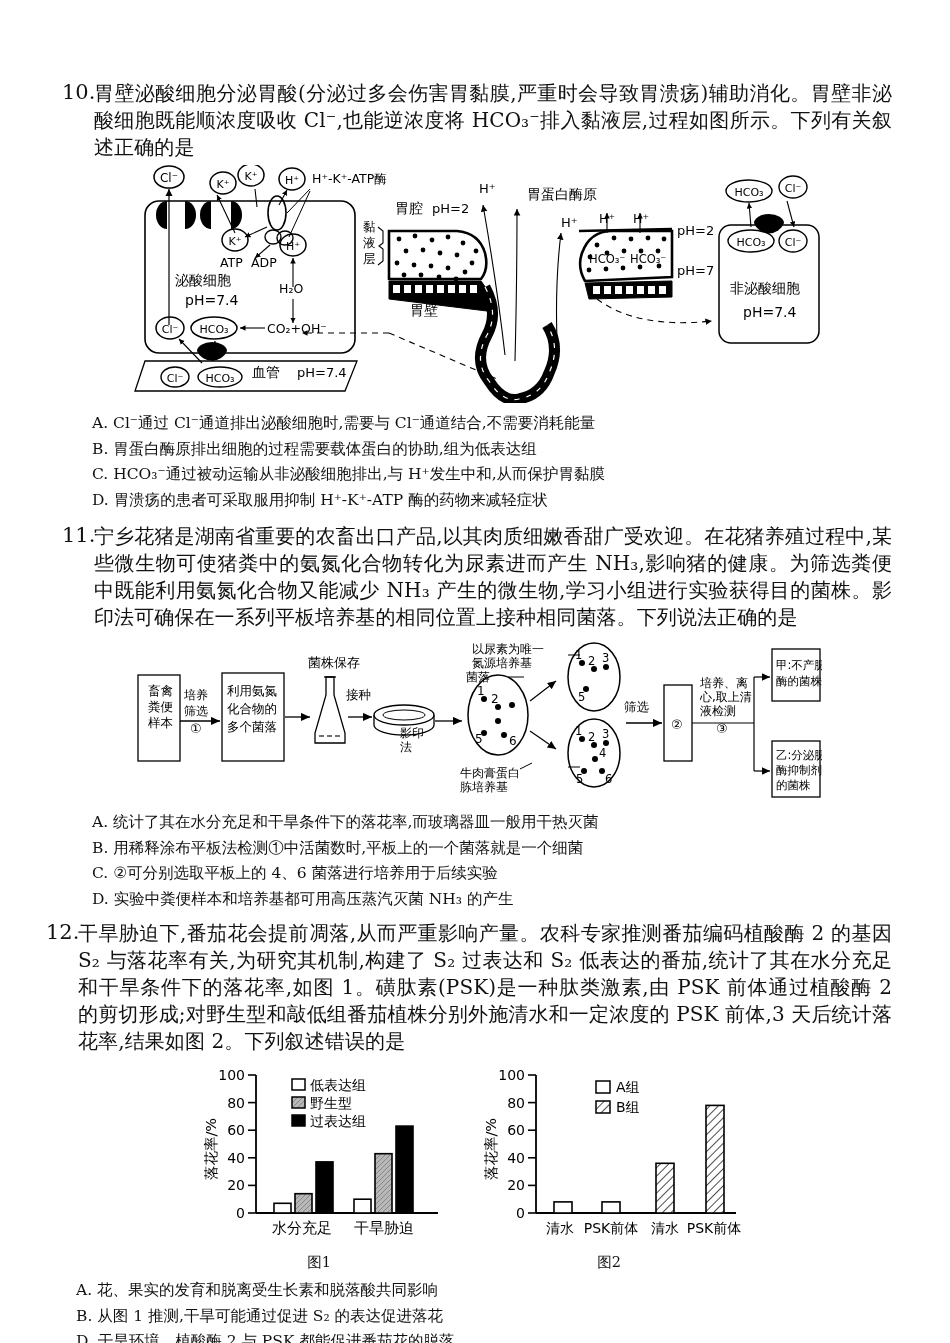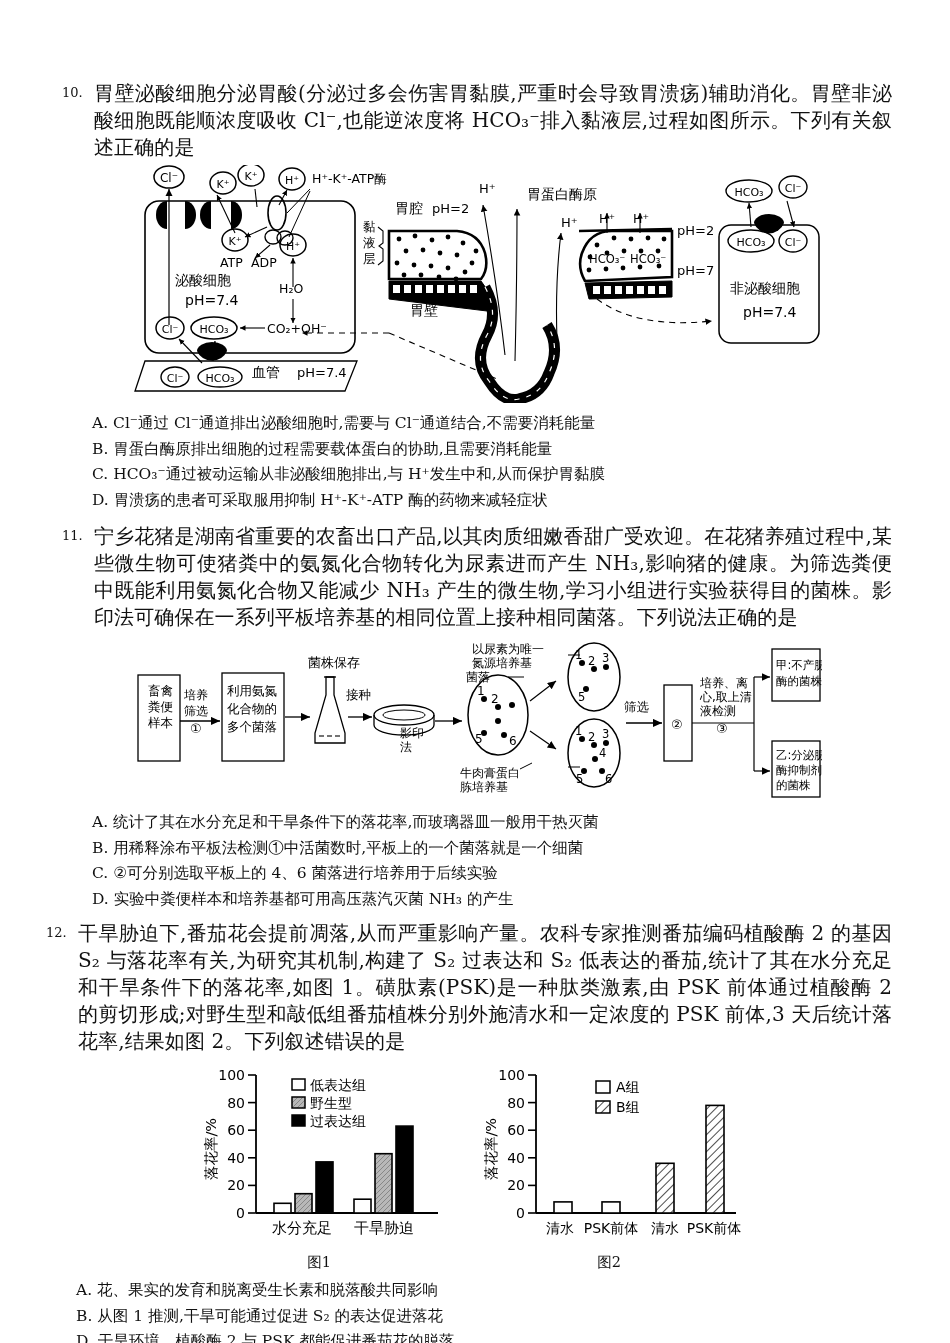--- a/index.html
+++ b/index.html
@@ -11,21 +11,21 @@
     color:#111;
     position:relative;
     overflow:hidden;
   }
   .page { position:relative; width:950px; height:1343px; padding:0; }
 
   .q { position:relative; }
   .q-line { display:flex; align-items:flex-start; }
   .q-num {
     width:32px; flex:0 0 32px; text-align:left;
-    font-size:13px; line-height:25px;
+    font-size:21px; line-height:25px;
   }
   .q-body { flex:1 1 auto; }
   .ptext {
     font-size:20px; line-height:27px;
     text-align:justify; text-justify:inter-ideograph;
     letter-spacing:0.1px;
   }
   .opts { margin-top:6px; }
   .opt {
     font-size:15.5px; line-height:25.5px;
@@ -261,21 +261,21 @@
         <line x1="660" y1="36" x2="667" y2="62" stroke="#000" stroke-width="1.1" marker-end="url(#arS)"></line>
         <text x="603" y="128" font-size="14">非泌酸细胞</text>
         <text x="616" y="152" font-size="14">pH=7.4</text>
 
         </g>
       </svg>
     </div>
 
     <div class="opts">
       <div class="opt">A. Cl⁻通过 Cl⁻通道排出泌酸细胞时,需要与 Cl⁻通道结合,不需要消耗能量</div>
-      <div class="opt">B. 胃蛋白酶原排出细胞的过程需要载体蛋白的协助,且需要消耗能量</div>
+      <div class="opt">B. 胃蛋白酶原排出细胞的过程需要载体蛋白的协助,组为低表达组</div>
       <div class="opt">C. HCO₃⁻通过被动运输从非泌酸细胞排出,与 H⁺发生中和,从而保护胃黏膜</div>
       <div class="opt">D. 胃溃疡的患者可采取服用抑制 H⁺-K⁺-ATP 酶的药物来减轻症状</div>
     </div>
   </div>
 
   <div class="q" style="padding:10px 58px 0 62px;">
     <div class="q-line">
       <div class="q-num">11.</div>
       <div class="q-body">
         <div class="ptext">宁乡花猪是湖南省重要的农畜出口产品,以其肉质细嫩香甜广受欢迎。在花猪养殖过程中,某些微生物可使猪粪中的氨氮化合物转化为尿素进而产生 NH₃,影响猪的健康。为筛选粪便中既能利用氨氮化合物又能减少 NH₃ 产生的微生物,学习小组进行实验获得目的菌株。影印法可确保在一系列平板培养基的相同位置上接种相同菌落。下列说法正确的是</div>

